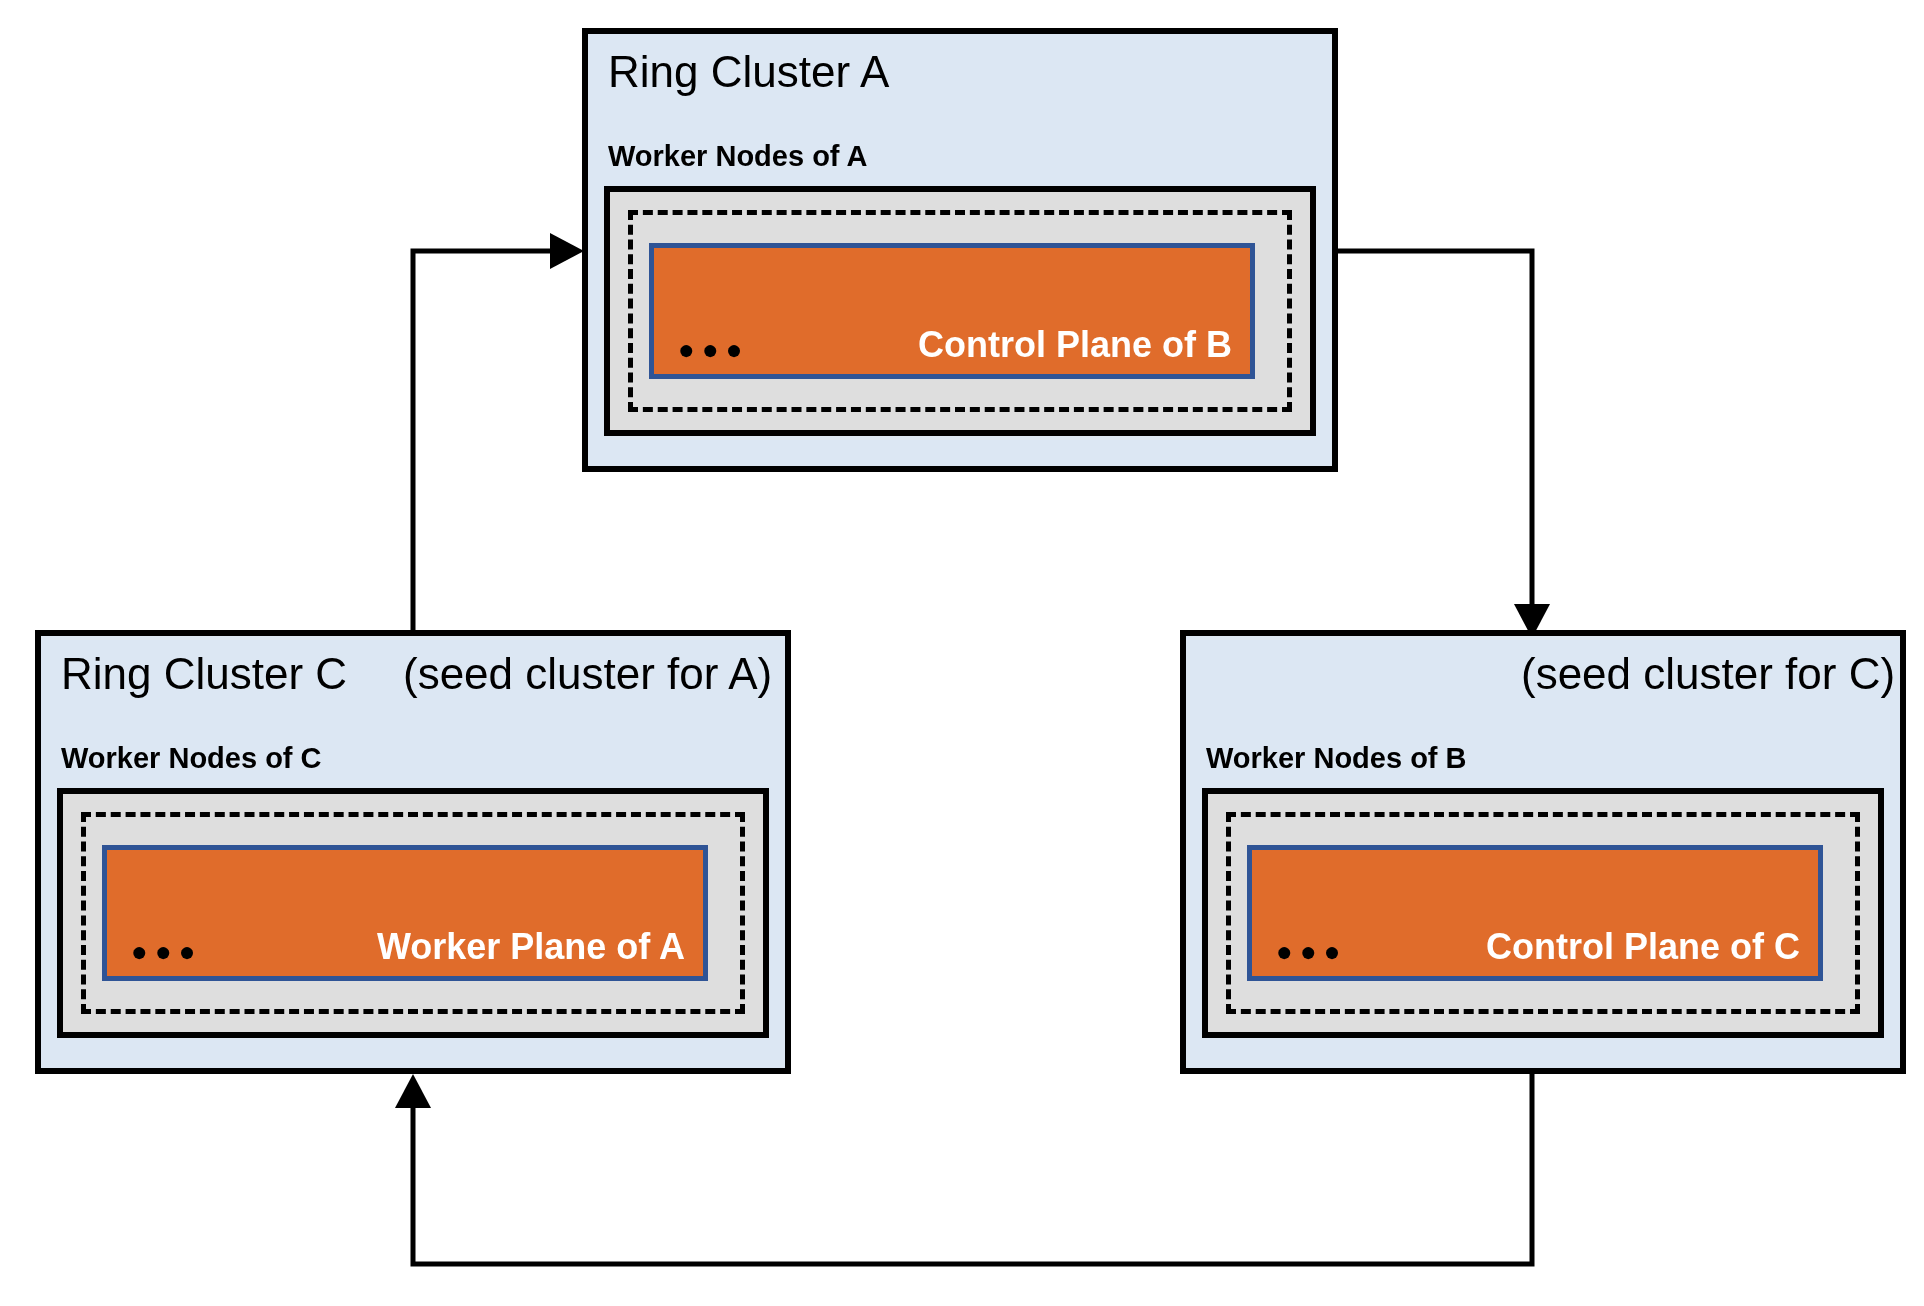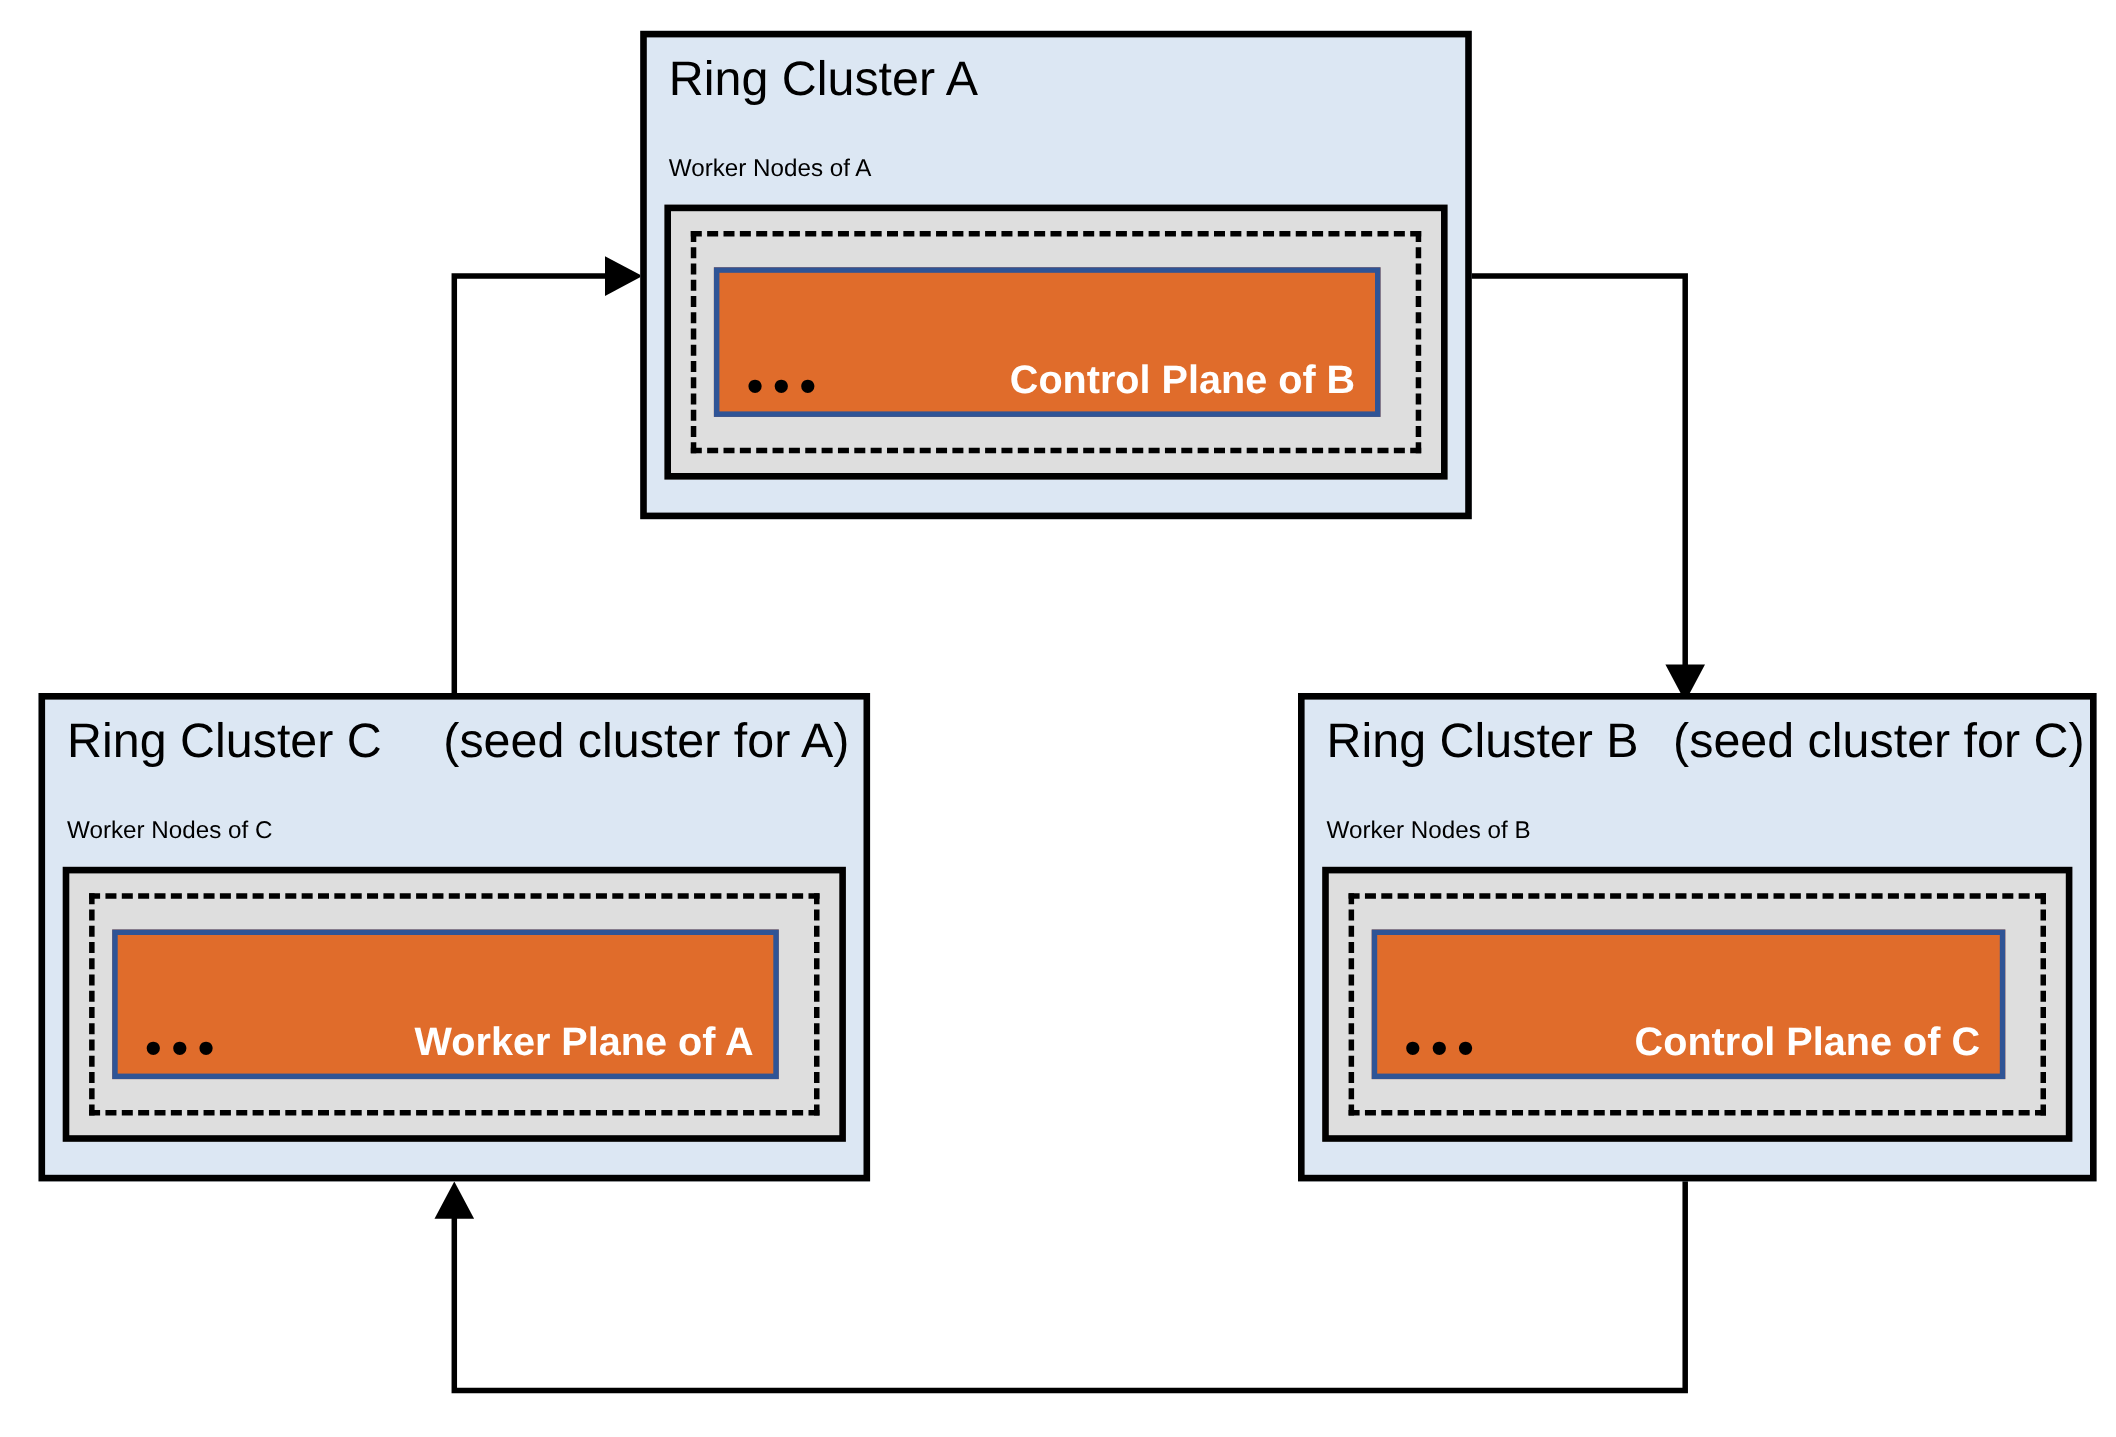--- a/index.html
+++ b/index.html
@@ -23,21 +23,21 @@
     font-size:44px;line-height:52px;color:#000;
     white-space:nowrap;
   }
   .cluster-subtitle{
     position:absolute;top:12px;
     font-size:44px;line-height:52px;color:#000;
     white-space:nowrap;
   }
   .worker-label{
     position:absolute;left:20px;top:106px;
-    font-size:22px;font-weight:normal;color:#000;
+    font-size:29px;font-weight:bold;color:#000;
     white-space:nowrap;
     text-align:center;
   }
   .worker-box{
     position:absolute;left:16px;right:16px;top:152px;bottom:30px;
     background:var(--worker_fill,#DEDEDE);
     border:6px solid var(--line,#000);
     box-sizing:border-box;
   }
   .dashed-box{
@@ -103,21 +103,20 @@
       <div class="dashed-box">
         <div class="control-box">
           <span class="dots">●●●</span>
           <span class="cp-label">Worker Plane of A</span>
         </div>
       </div>
     </div>
   </div>
 
   <div class="cluster" style="left:1180px;top:630px;width:726px;height:444px;">
-    <span class="cluster-title">Ring Cluster B</span>
     <span class="cluster-subtitle" style="left:335px;">(seed cluster for C)</span>
     <span class="worker-label">Worker Nodes of B</span>
     <div class="worker-box">
       <div class="dashed-box">
         <div class="control-box">
           <span class="dots">●●●</span>
           <span class="cp-label">Control Plane of C</span>
         </div>
       </div>
     </div>

